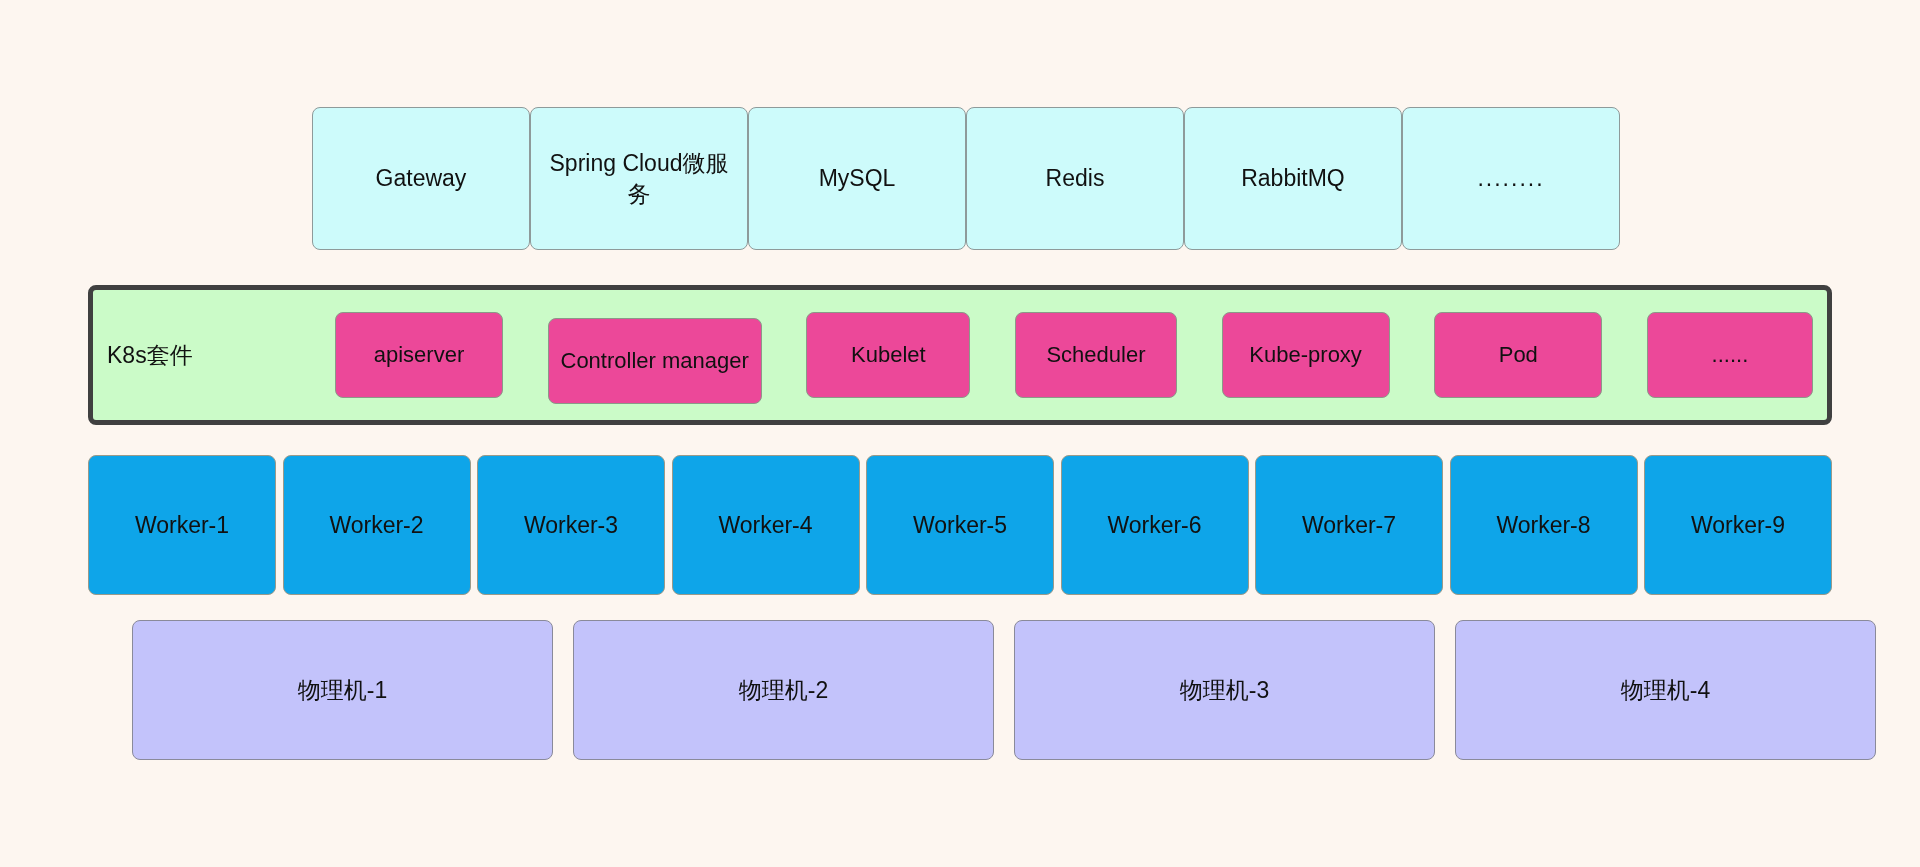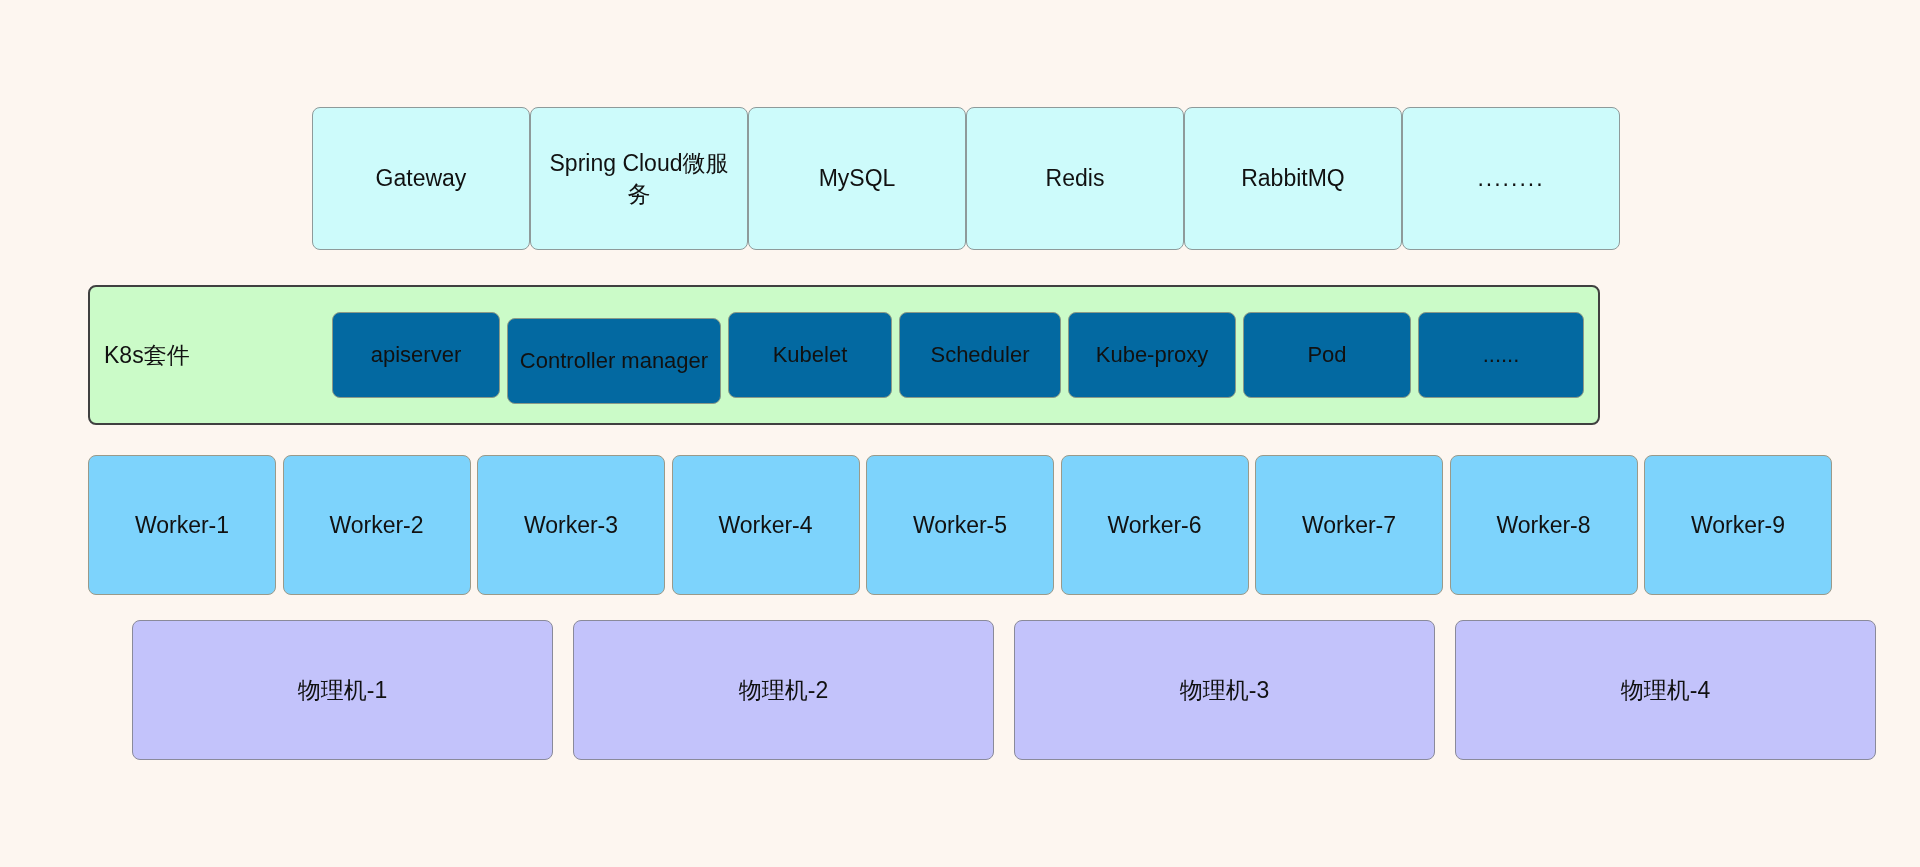--- a/index.html
+++ b/index.html
@@ -57,24 +57,24 @@
   }
   .dots-wide {
     letter-spacing: 2px;
   }
 
   
   .band-k8s {
     position: absolute;
     left: 88px;
     top: 285px;
-    width: 1512px;
+    width: 1744px;
     height: 140px;
     background: #cbfbc8;
-    border: 2px solid #404040;
+    border: 5px solid #404040;
     border-radius: 8px;
     box-sizing: border-box;
     display: flex;
     align-items: center;
     padding: 0 8px 0 0;
   }
   .band-label {
     color: #111111;
     font-size: 23px;
     white-space: nowrap;
@@ -84,21 +84,21 @@
   }
   .k8s-items {
     flex: 1 1 auto;
     display: flex;
     align-items: center;
     justify-content: space-between;
     height: 100%;
     padding-right: 6px;
   }
   .k8s-items .box {
-    background: #0369a1;
+    background: #ec4899;
     border-color: #8a9a88;
     height: 86px;
     font-size: 22px;
   }
   .k8s-items .box.w-apiserver   { width: 168px; }
   .k8s-items .box.w-controller  { width: 214px; margin-top: 12px; }
   .k8s-items .box.w-scheduler   { width: 162px; }
   .k8s-items .box.w-kubelet     { width: 164px; }
   .k8s-items .box.w-kubeproxy   { width: 168px; }
   .k8s-items .box.w-pod         { width: 168px; }
@@ -110,21 +110,21 @@
     left: 88px;
     top: 455px;
     width: 1744px;
     height: 140px;
     display: flex;
     justify-content: space-between;
   }
   .row-workers .box {
     width: 188px;
     height: 140px;
-    background: #7dd3fc;
+    background: #0ea5e9;
     border-color: #9a9a8a;
     font-size: 23px;
     align-items: center;
   }
 
   
   .row-machines {
     position: absolute;
     left: 88px;
     top: 620px;

